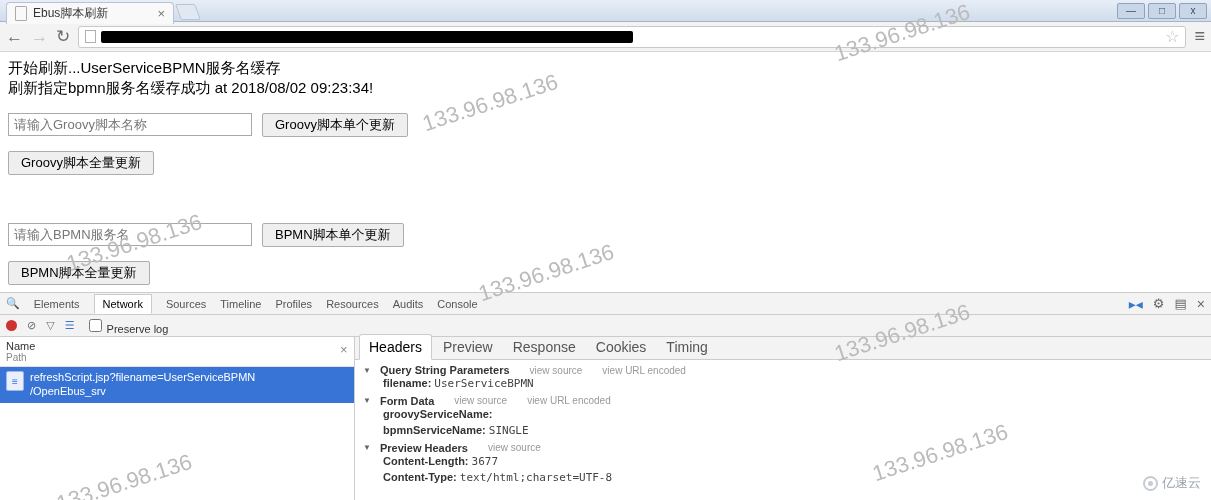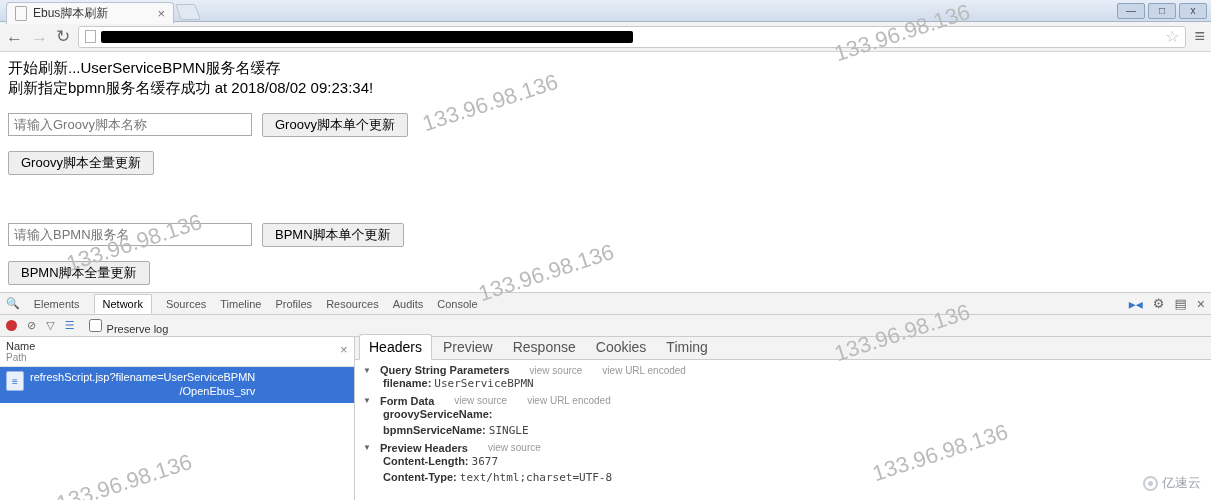--- a/index.html
+++ b/index.html
@@ -186,21 +186,21 @@
     padding:4px 6px;
     display:flex;
     gap:6px;
     align-items:flex-start;
     font-size:11px;
   }
   .req-row .doc-icon {
     width:18px;height:20px;background:#eaf0fb;border:1px solid #9cb8e6;border-radius:2px;flex-shrink:0;
     display:flex;align-items:center;justify-content:center;color:#3874d6;font-size:10px;
   }
-  .req-row .lines { line-height:1.25;text-align:right; }
+  .req-row .lines { line-height:1.25; }
 
   .dt-right-pane { flex:1; background:#fff; display:flex; flex-direction:column; position:relative; }
   .close-details { position:absolute; left:-15px; top:5px; color:#888; font-size:13px; cursor:pointer; }
   .detail-tabs {
     height:23px;
     border-bottom:1px solid #ccc;
     display:flex;
     align-items:flex-end;
     padding:0 4px;
     gap:2px;

